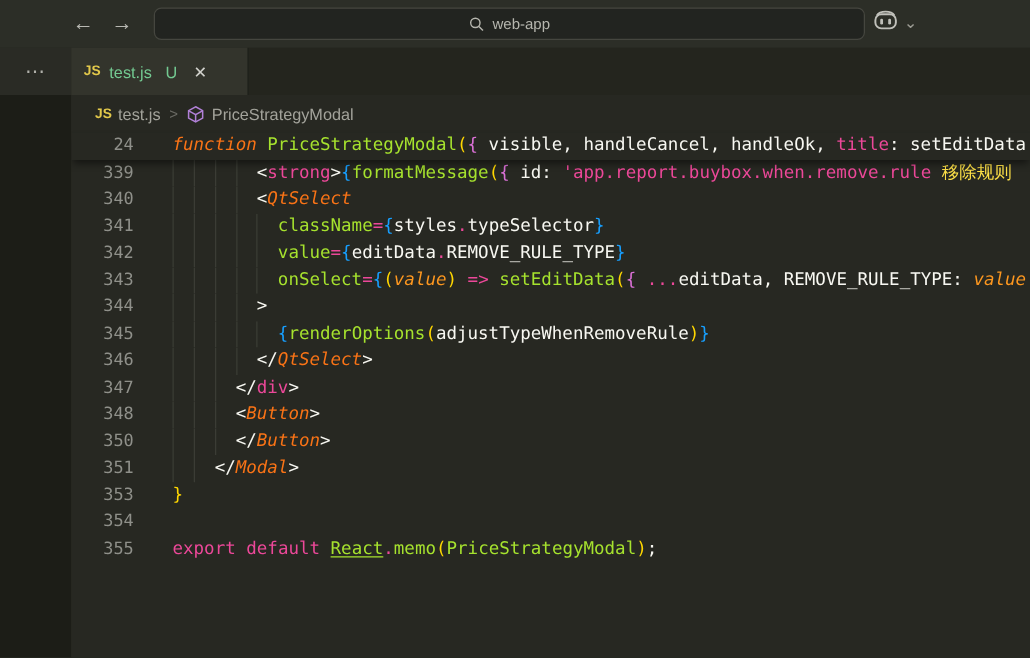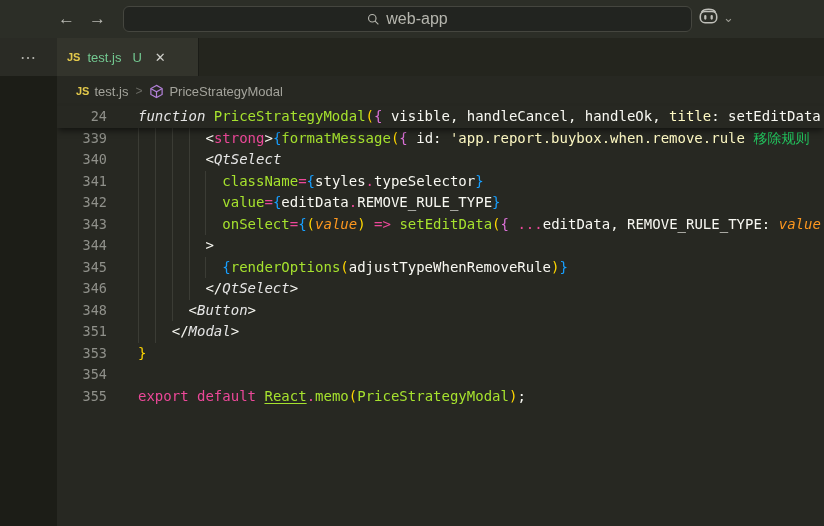--- a/index.html
+++ b/index.html
@@ -4,21 +4,21 @@
 <style>
   * { margin:0; padding:0; box-sizing:border-box; }
   html,body { width:824px; height:526px; overflow:hidden; background:#272822;
     font-family:"Liberation Sans", sans-serif; }
   .titlebar { height:38px; background:#2c2e27; display:flex; align-items:center; position:relative; }
   .nav-arrows { display:flex; gap:14px; margin-left:58px; color:#b9b9b3; font-size:17px; }
   .nav-arrows span { cursor:default; }
   .searchbox { position:absolute; left:123px; top:6px; width:569px; height:26px;
     background:#222420; border:1px solid #45463f; border-radius:6px;
     display:flex; align-items:center; justify-content:center; gap:6px;
-    color:#b6b6ae; font-size:16px; }
+    color:#b6b6ae; font-size:12px; }
   .copilot { position:absolute; left:698px; top:8px; display:flex; align-items:center; gap:4px; color:#c0c0ba; }
   .chev { font-size:13px; color:#9b9b93; line-height:10px; }
 
   .tabbar { height:38px; background:#24251e; display:flex; }
   .tab-overflow { width:57px; display:flex; align-items:center; justify-content:center;
     color:#b0b0aa; font-size:16px; letter-spacing:1px; background:#2a2b25; }
   .tab { width:142px; background:#33342c; display:flex; align-items:center; padding:0 10px;
     gap:7px; font-size:13px; border-right:1px solid #1b1c17; }
   .js-badge { color:#e3c94b; font-weight:bold; font-size:11px; }
   .tab-name { color:#73c991; }
@@ -41,26 +41,26 @@
   .content { flex:1; position:relative; padding-left:18px; overflow:hidden; }
   .row.current .content { background:#3e3d32; }
   .row.current .gutter { color:#e8e8e3; }
   .sticky { position:relative; z-index:2; background:#272822; box-shadow:0 4px 6px -1px rgba(0,0,0,.5); }
   .lines { position:relative; z-index:1; }
   .guide { position:absolute; top:0; bottom:0; width:1px; background:#3b3c35; }
   .guide.active { background:#5d5e54; }
 
   .tk-w  { color:#f8f8f2; }
   .tk-pk { color:#ec4899; }
-  .tk-cy { color:#e5e5e5; font-style:italic; }
+  .tk-cy { color:#f97316; font-style:italic; }
   .tk-gn { color:#a6e22e; }
   .tk-gnu{ color:#a6e22e; text-decoration:underline; text-underline-offset:2px; }
-  .tk-yl { color:#fef9c3; }
+  .tk-yl { color:#ec4899; }
   .tk-or { color:#fd971f; font-style:italic; }
-  .tk-gy { color:#22c55e; }
+  .tk-gy { color:#fde047; }
   .tk-g1 { color:#ffd700; }
   .tk-g2 { color:#da70d6; }
   .tk-g3 { color:#179fff; }
 
   svg { display:block; }
 </style>
 </head>
 <body>
 
 <div class="titlebar">
@@ -128,21 +128,23 @@
       </div>
     <div class="lines code-font" id="lines">
         <div class="row"><div class="gutter">339</div><div class="content"><span class="guide" style="left: 18px;"></span><span class="guide" style="left: 34.86px;"></span><span class="guide" style="left: 51.72px;"></span><span class="guide" style="left: 68.58px;"></span><span>        </span><span class="tk-w">&lt;</span><span class="tk-pk">strong</span><span class="tk-w">&gt;</span><span class="tk-g3">{</span><span class="tk-gn">formatMessage</span><span class="tk-g1">(</span><span class="tk-g2">{</span><span class="tk-w"> id: </span><span class="tk-yl">'app.report.buybox.when.remove.rule</span><span class="tk-gy"> 移除规则</span></div></div>
         <div class="row"><div class="gutter">340</div><div class="content"><span class="guide" style="left: 18px;"></span><span class="guide" style="left: 34.86px;"></span><span class="guide" style="left: 51.72px;"></span><span class="guide" style="left: 68.58px;"></span><span>        </span><span class="tk-w">&lt;</span><span class="tk-cy">QtSelect</span></div></div>
         <div class="row"><div class="gutter">341</div><div class="content"><span class="guide" style="left: 18px;"></span><span class="guide" style="left: 34.86px;"></span><span class="guide" style="left: 51.72px;"></span><span class="guide" style="left: 68.58px;"></span><span class="guide" style="left: 85.44px;"></span><span>          </span><span class="tk-gn">className</span><span class="tk-pk">=</span><span class="tk-g3">{</span><span class="tk-w">styles</span><span class="tk-pk">.</span><span class="tk-w">typeSelector</span><span class="tk-g3">}</span></div></div>
         <div class="row"><div class="gutter">342</div><div class="content"><span class="guide" style="left: 18px;"></span><span class="guide" style="left: 34.86px;"></span><span class="guide" style="left: 51.72px;"></span><span class="guide" style="left: 68.58px;"></span><span class="guide" style="left: 85.44px;"></span><span>          </span><span class="tk-gn">value</span><span class="tk-pk">=</span><span class="tk-g3">{</span><span class="tk-w">editData</span><span class="tk-pk">.</span><span class="tk-w">REMOVE_RULE_TYPE</span><span class="tk-g3">}</span></div></div>
         <div class="row"><div class="gutter">343</div><div class="content"><span class="guide" style="left: 18px;"></span><span class="guide" style="left: 34.86px;"></span><span class="guide" style="left: 51.72px;"></span><span class="guide" style="left: 68.58px;"></span><span class="guide" style="left: 85.44px;"></span><span>          </span><span class="tk-gn">onSelect</span><span class="tk-pk">=</span><span class="tk-g3">{</span><span class="tk-g1">(</span><span class="tk-or">value</span><span class="tk-g1">)</span><span class="tk-w"> </span><span class="tk-pk">=&gt;</span><span class="tk-w"> </span><span class="tk-gn">setEditData</span><span class="tk-g1">(</span><span class="tk-g2">{</span><span class="tk-w"> </span><span class="tk-pk">...</span><span class="tk-w">editData</span><span class="tk-w">, REMOVE_RULE_TYPE: </span><span class="tk-or">value</span></div></div>
         <div class="row"><div class="gutter">344</div><div class="content"><span class="guide" style="left: 18px;"></span><span class="guide" style="left: 34.86px;"></span><span class="guide" style="left: 51.72px;"></span><span class="guide" style="left: 68.58px;"></span><span>        </span><span class="tk-w">&gt;</span></div></div>
         <div class="row"><div class="gutter">345</div><div class="content"><span class="guide" style="left: 18px;"></span><span class="guide" style="left: 34.86px;"></span><span class="guide" style="left: 51.72px;"></span><span class="guide" style="left: 68.58px;"></span><span class="guide" style="left: 85.44px;"></span><span>          </span><span class="tk-g3">{</span><span class="tk-gn">renderOptions</span><span class="tk-g1">(</span><span class="tk-w">adjustTypeWhenRemoveRule</span><span class="tk-g1">)</span><span class="tk-g3">}</span></div></div>
         <div class="row"><div class="gutter">346</div><div class="content"><span class="guide" style="left: 18px;"></span><span class="guide" style="left: 34.86px;"></span><span class="guide" style="left: 51.72px;"></span><span class="guide" style="left: 68.58px;"></span><span>        </span><span class="tk-w">&lt;/</span><span class="tk-cy">QtSelect</span><span class="tk-w">&gt;</span></div></div>
+        <div class="row"><div class="gutter">347</div><div class="content"><span class="guide" style="left: 18px;"></span><span class="guide" style="left: 34.86px;"></span><span class="guide" style="left: 51.72px;"></span><span>      </span><span class="tk-w">&lt;/</span><span class="tk-pk">div</span><span class="tk-w">&gt;</span></div></div>
         <div class="row"><div class="gutter">348</div><div class="content"><span class="guide" style="left: 18px;"></span><span class="guide" style="left: 34.86px;"></span><span class="guide" style="left: 51.72px;"></span><span>      </span><span class="tk-w">&lt;</span><span class="tk-cy">Button</span><span class="tk-w">&gt;</span></div></div>
+        <div class="row"><div class="gutter">350</div><div class="content"><span class="guide" style="left: 18px;"></span><span class="guide" style="left: 34.86px;"></span><span class="guide" style="left: 51.72px;"></span><span>      </span><span class="tk-w">&lt;/</span><span class="tk-cy">Button</span><span class="tk-w">&gt;</span></div></div>
         <div class="row"><div class="gutter">351</div><div class="content"><span class="guide" style="left: 18px;"></span><span class="guide" style="left: 34.86px;"></span><span>    </span><span class="tk-w">&lt;/</span><span class="tk-cy">Modal</span><span class="tk-w">&gt;</span></div></div>
         <div class="row"><div class="gutter">353</div><div class="content"><span></span><span class="tk-g1">}</span></div></div>
         <div class="row"><div class="gutter">354</div><div class="content"><span></span></div></div>
         <div class="row"><div class="gutter">355</div><div class="content"><span></span><span class="tk-pk">export</span><span class="tk-w"> </span><span class="tk-pk">default</span><span class="tk-w"> </span><span class="tk-gnu">React</span><span class="tk-pk">.</span><span class="tk-gn">memo</span><span class="tk-g1">(</span><span class="tk-gn">PriceStrategyModal</span><span class="tk-g1">)</span><span class="tk-w">;</span></div></div>
       </div>
 
   </div>
 </div>
 
 </body></html>

